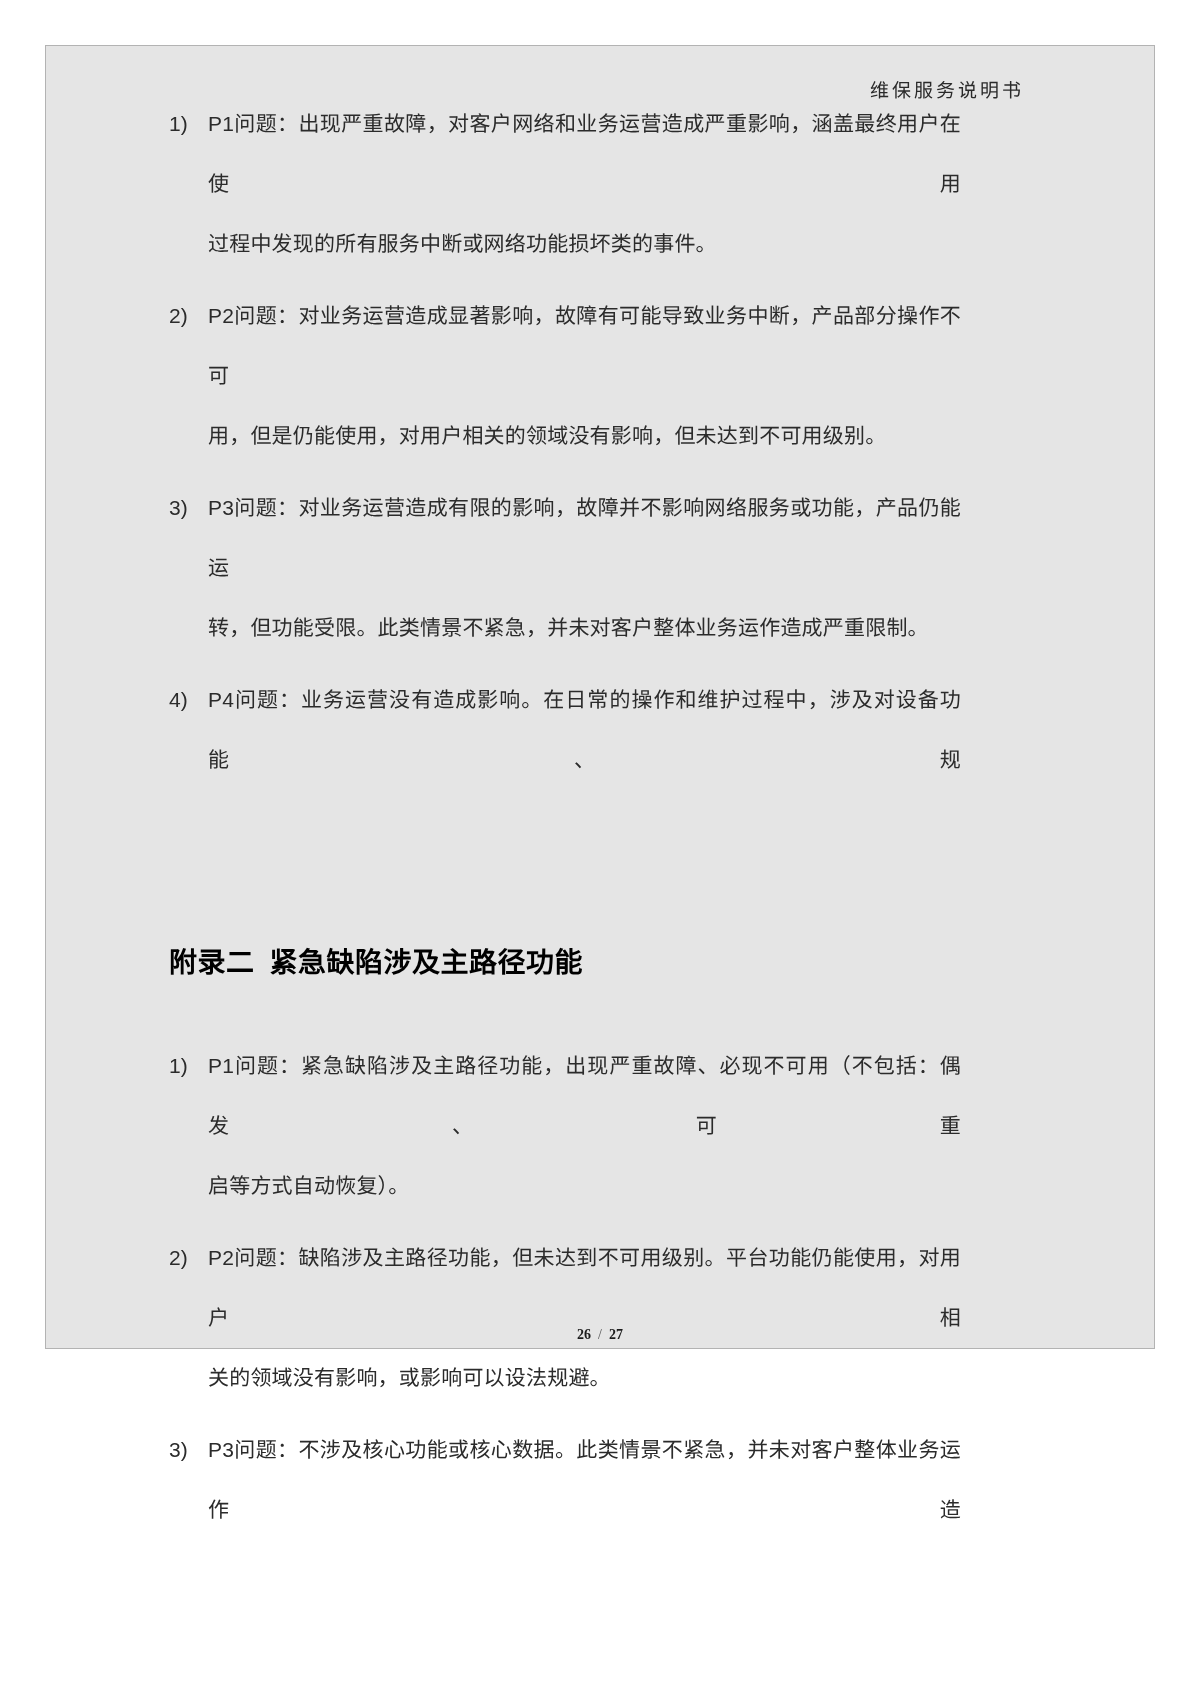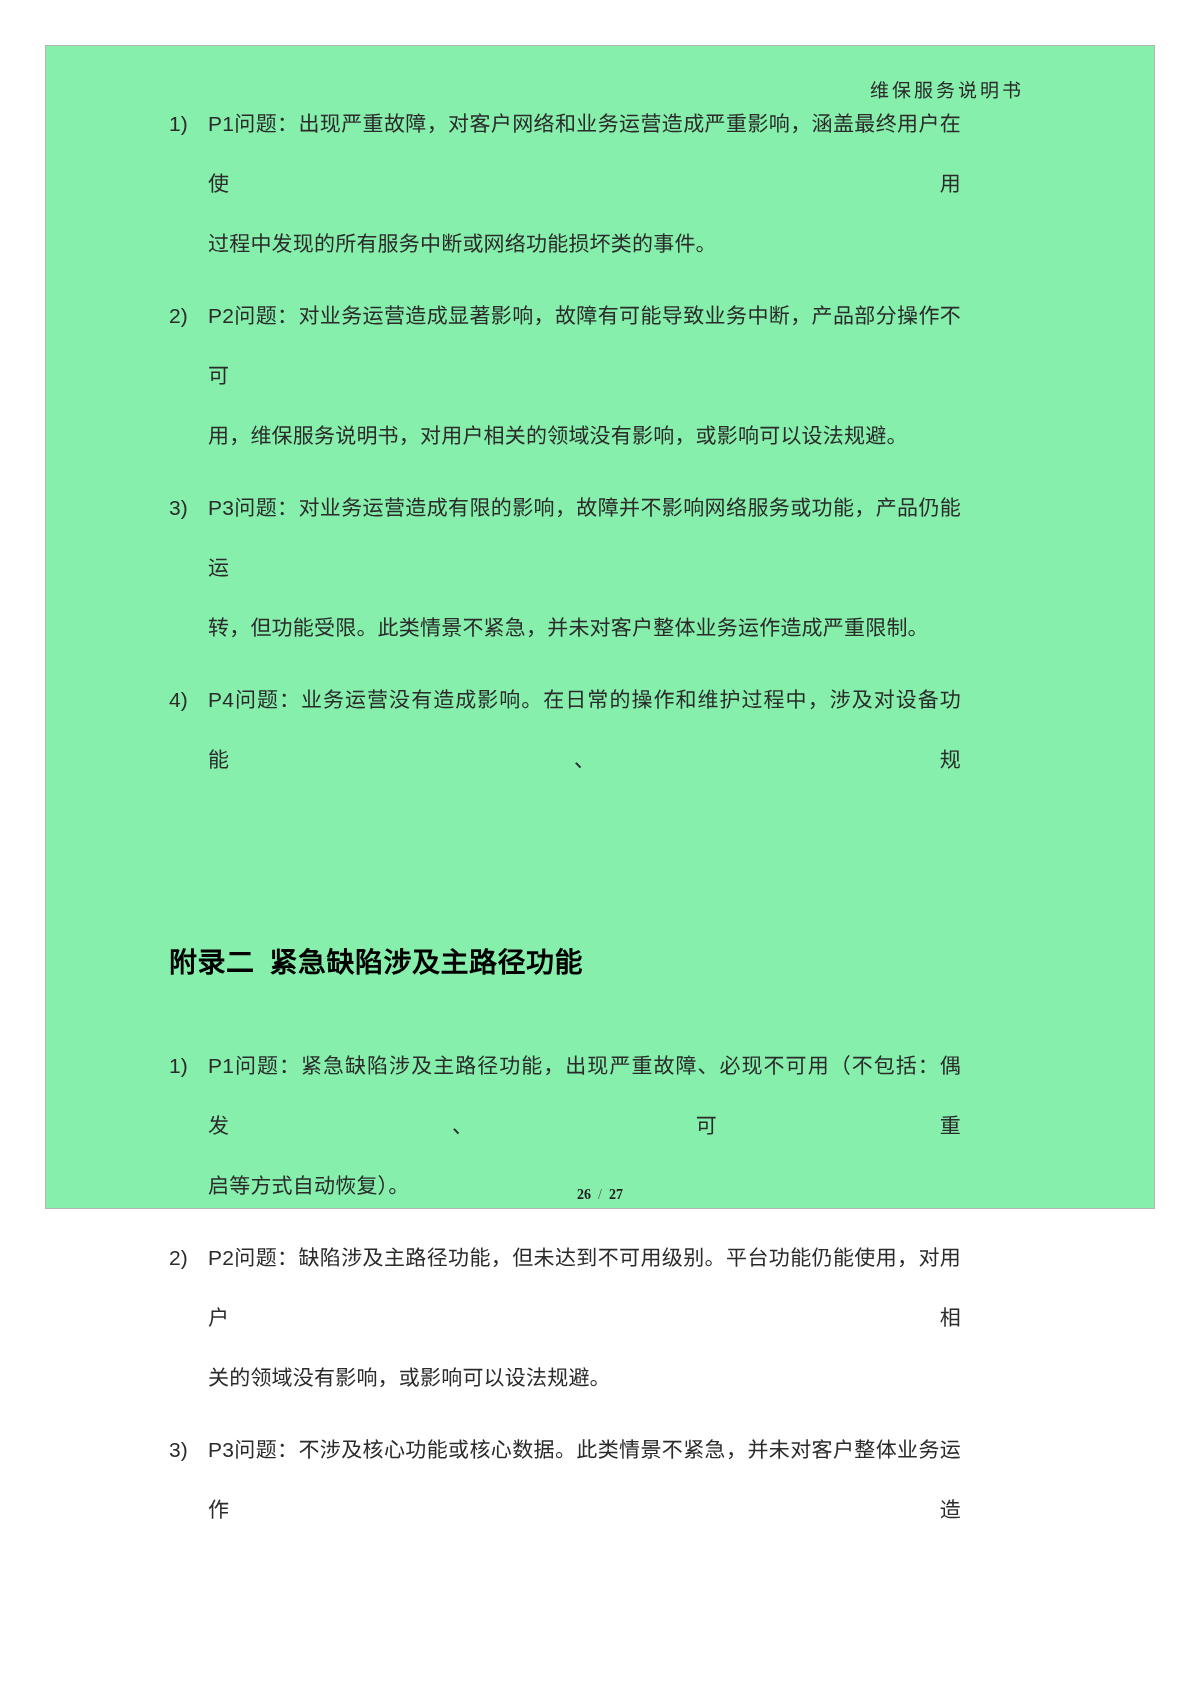--- a/index.html
+++ b/index.html
@@ -8,23 +8,23 @@
     width: 1200px; height: 1698px;
     position: relative;
     font-family: "Liberation Sans", "DejaVu Sans", sans-serif;
     color: #2b2b2b;
     overflow: hidden;
   }
   .page { position: absolute; inset: 0; background: #ffffff; }
   .border-box {
     position: absolute;
     left: 45px; top: 45px;
-    width: 1110px; height: 1164px;
+    width: 1110px; height: 1304px;
     border: 1px solid #b3b3b3;
-    background: #86efac;
+    background: #e5e5e5;
   }
   .doc-header {
     position: absolute;
     top: 32px; right: 130px;
     font-family: "Liberation Serif", "DejaVu Serif", serif;
     font-size: 19px; line-height: 26px;
     letter-spacing: 3px;
     color: #2a2a2a;
   }
   .content {
@@ -87,21 +87,21 @@
           <span class="num">1)</span>
           <div class="li-text">
             <div class="line">P1问题：出现严重故障，对客户网络和业务运营造成严重影响，涵盖最终用户在使用</div>
             <div class="line">过程中发现的所有服务中断或网络功能损坏类的事件。</div>
           </div>
         </div>
         <div class="li">
           <span class="num">2)</span>
           <div class="li-text">
             <div class="line">P2问题：对业务运营造成显著影响，故障有可能导致业务中断，产品部分操作不可</div>
-            <div class="line">用，维保服务说明书，对用户相关的领域没有影响，或影响可以设法规避。</div>
+            <div class="line">用，但是仍能使用，对用户相关的领域没有影响，但未达到不可用级别。</div>
           </div>
         </div>
         <div class="li">
           <span class="num">3)</span>
           <div class="li-text">
             <div class="line">P3问题：对业务运营造成有限的影响，故障并不影响网络服务或功能，产品仍能运</div>
             <div class="line">转，但功能受限。此类情景不紧急，并未对客户整体业务运作造成严重限制。</div>
           </div>
         </div>
         <div class="li">

